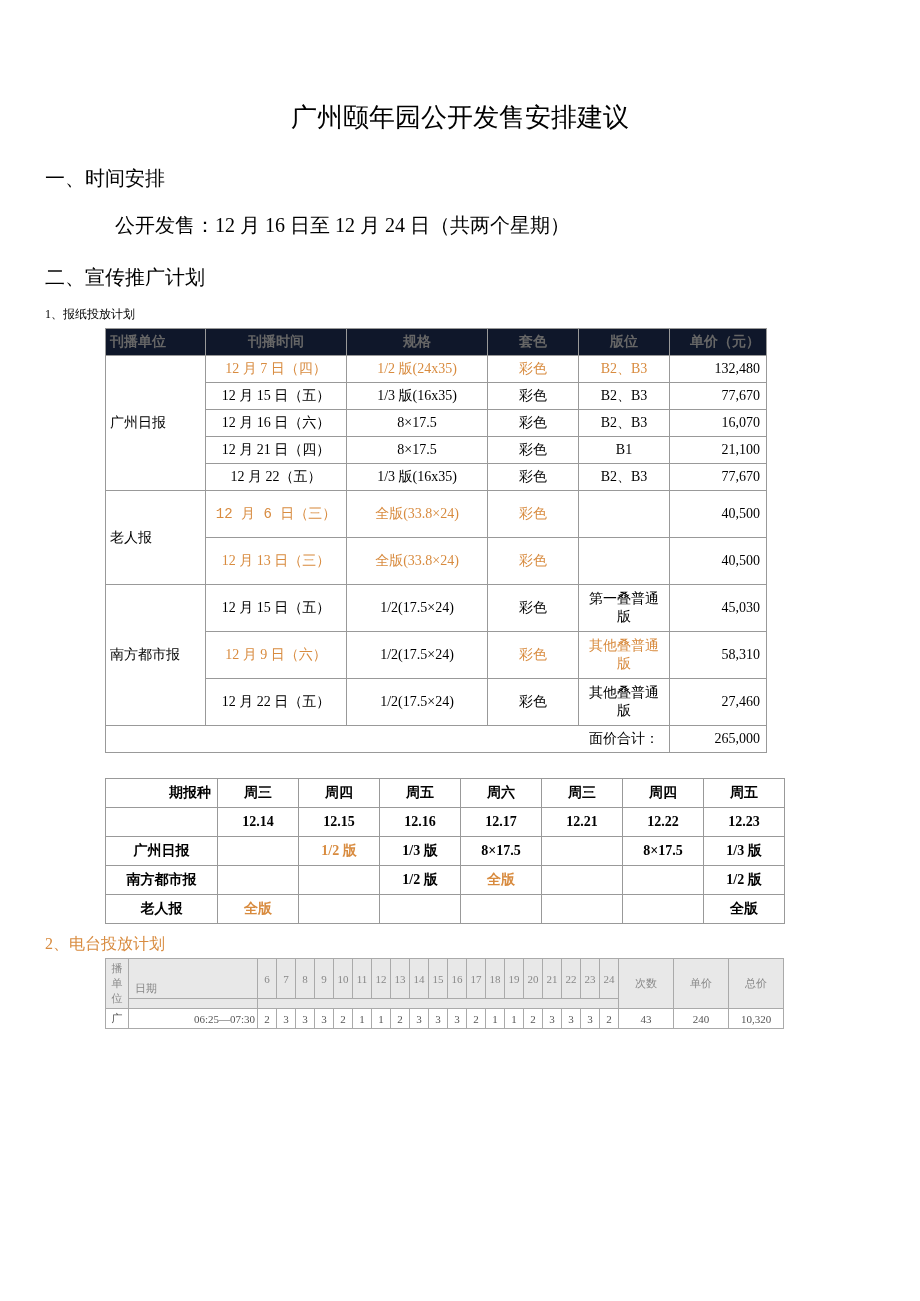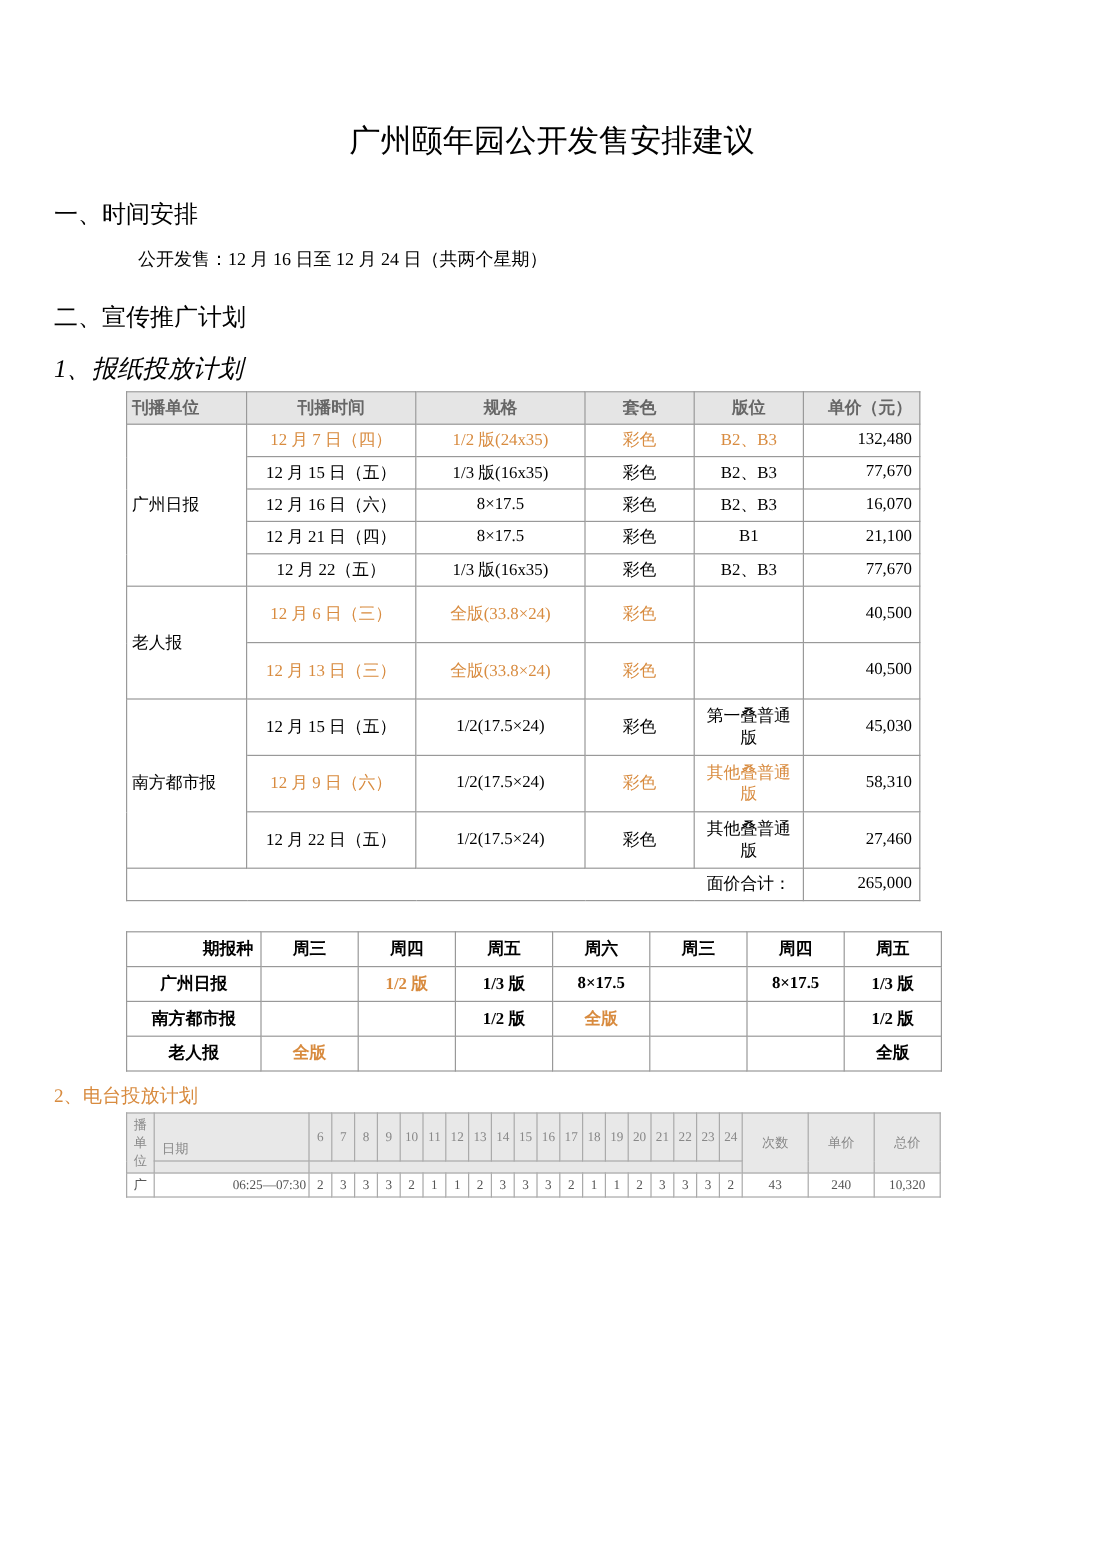--- a/index.html
+++ b/index.html
@@ -18,39 +18,38 @@
     font-weight: normal;
     margin: 40px 0 30px 0;
   }
   h2 {
     font-size: 20px;
     font-weight: normal;
     margin: 25px 0 15px 0;
   }
   .sub {
     margin-left: 70px;
-    font-size: 15px;
+    font-size: 20px;
   }
   .section-item {
-    font-size: 21px;
+    font-size: 12px;
     margin: 15px 0 5px 0;
-    font-style: italic;
   }
   table {
     border-collapse: collapse;
     font-size: 14px;
   }
   td, th {
     border: 1px solid #999;
     padding: 4px 5px;
     text-align: center;
     vertical-align: middle;
   }
   .t1 { margin-left: 60px; }
-  .t1 th { background: #e5e5e5; color:#666; }
+  .t1 th { background: #0f172a; color:#666; }
   .t1 .pub { text-align: left; padding-left:4px; width:90px;}
   .t1 .time { width:130px; }
   .t1 .spec { width:130px; }
   .t1 .color{ width:80px;}
   .t1 .pos  { width:80px;}
   .t1 .price{ width:85px; text-align:right; padding-right:6px;}
   .orange { color: #d88b3f; }
   .t2 { margin-left: 60px; margin-top: 25px; font-weight: bold; }
   .t2 td, .t2 th { height: 20px; }
   .t2 .lbl { text-align: center; width:100px;}
@@ -122,21 +121,21 @@
       </tr>
       <tr>
         <td class="time">12 月 22（五）</td>
         <td class="spec">1/3 版(16x35)</td>
         <td class="color">彩色</td>
         <td class="pos">B2、B3</td>
         <td class="price">77,670</td>
       </tr>
       <tr>
         <td class="pub" rowspan="2">老人报</td>
-        <td class="time orange" style="height: 38px;">12 月 6 日（三）</td>
+        <td class="time orange" style="height: 38px; font-family: Liberation Mono, monospace;">12 月 6 日（三）</td>
         <td class="spec orange" style="height: 38px;">全版(33.8×24)</td>
         <td class="color orange" style="height: 38px;">彩色</td>
         <td class="pos orange" style="height: 38px;"></td>
         <td class="price" style="height: 38px;">40,500</td>
       </tr>
       <tr>
         <td class="time orange" style="height: 38px;">12 月 13 日（三）</td>
         <td class="spec orange" style="height: 38px;">全版(33.8×24)</td>
         <td class="color orange" style="height: 38px;">彩色</td>
         <td class="pos orange" style="height: 38px;"></td>
@@ -177,20 +176,30 @@
   <tbody>
       <tr class="head">
     <td class="lbl" style="text-align:right;padding-right:6px;">期报种</td>
     <td style="width:70px">周三</td>
     <td style="width:70px">周四</td>
     <td style="width:70px">周五</td>
     <td style="width:70px">周六</td>
     <td style="width:70px">周三</td>
     <td style="width:70px">周四</td>
     <td style="width:70px">周五</td>
+  </tr>
+  <tr>
+    <td class="lbl"></td>
+    <td>12.14</td>
+    <td>12.15</td>
+    <td>12.16</td>
+    <td>12.17</td>
+    <td>12.21</td>
+    <td>12.22</td>
+    <td>12.23</td>
   </tr>
   </tbody>
     <tbody id="t2body">
       <tr>
         <td class="lbl">广州日报</td>
         <td></td>
         <td class="orange">1/2 版</td>
         <td>1/3 版</td>
         <td>8×17.5</td>
         <td></td>

